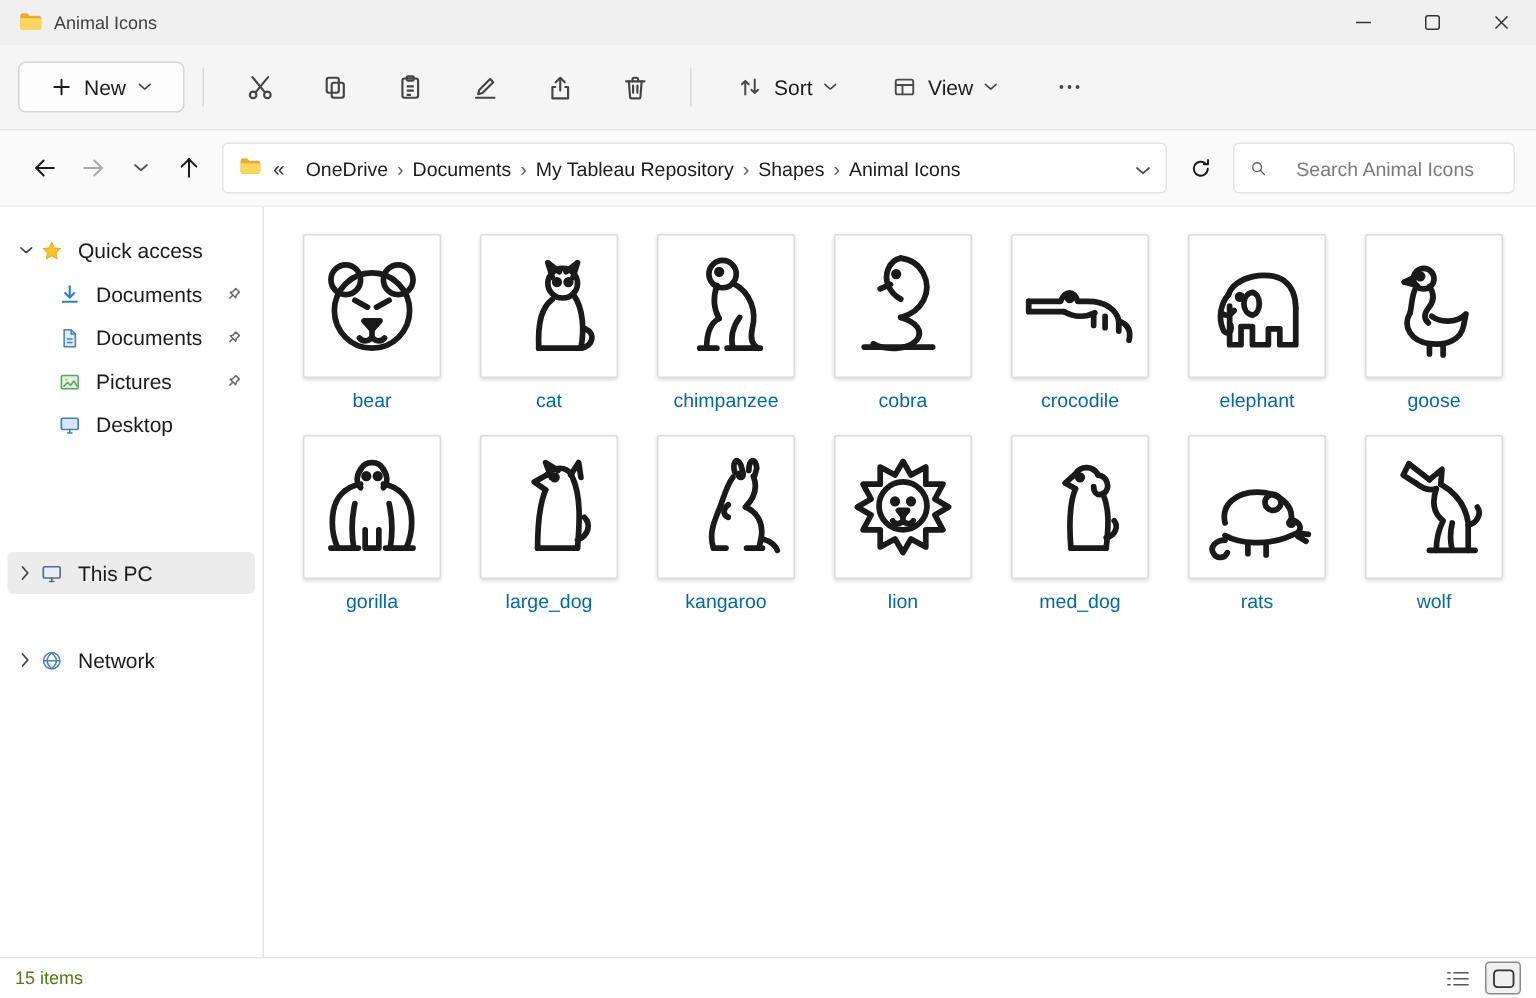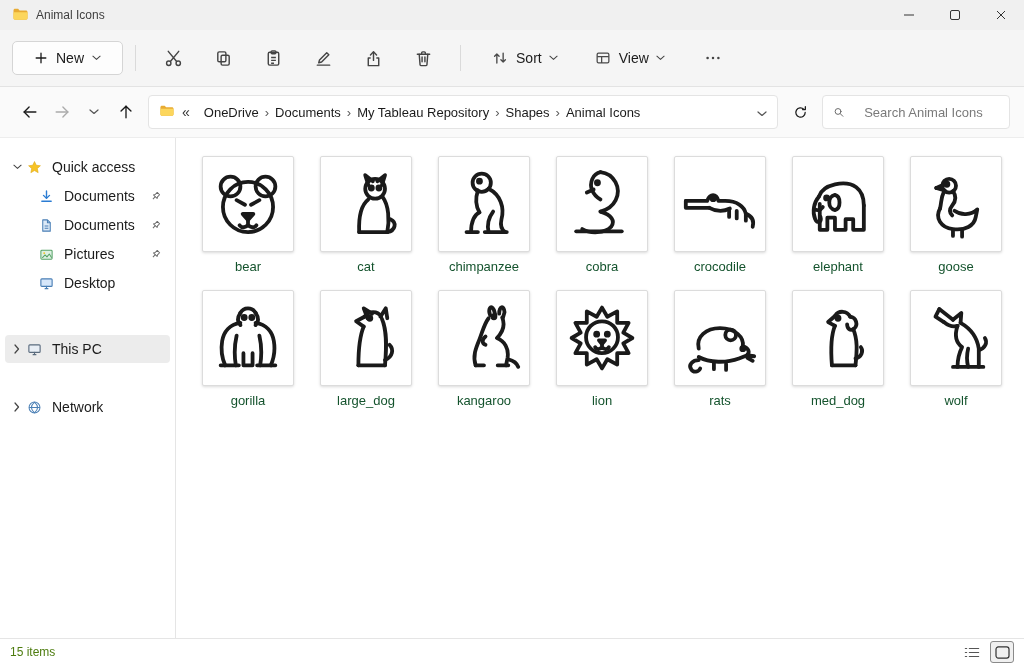--- a/index.html
+++ b/index.html
@@ -38,29 +38,29 @@
   
   .main{flex:1;display:flex;min-height:0}
   .sidebar{width:176px;border-right:1px solid #e5e5e5;padding-top:14px;flex:0 0 auto;overflow:hidden}
   .side-item{height:28px;display:flex;align-items:center;margin:1px 5px;border-radius:4px;padding-left:4px;font-size:14px}
   .side-item .chev{width:16px;display:flex;justify-content:center;flex:0 0 16px}
   .side-item .side-icon{width:18px;display:flex;justify-content:center;margin-right:9px;flex:0 0 18px}
   .side-item .side-label{white-space:nowrap;overflow:hidden}
   .side-item .pin{margin-left:auto;margin-right:9px;display:flex}
   .side-item.child{padding-left:32px}
   .side-item.selected{background:#ececec}
-  .roots{margin-top:38px}
+  .roots{margin-top:71px}
   .roots .side-item{margin-bottom:30px}
 
   .content{flex:1;padding:18px 0 0 26px;overflow:hidden;background:#fff}
   .file-grid{display:grid;grid-template-columns:repeat(7,92px);column-gap:26px;row-gap:16px}
   .tile{width:92px;display:flex;flex-direction:column;align-items:center}
   .thumb{width:92px;height:96px;background:#fff;border:1px solid #dcdcdc;border-radius:2px;box-shadow:0 1px 3px rgba(0,0,0,.15);display:flex;align-items:center;justify-content:center}
   .thumb svg{width:76px;height:76px}
-  .file-label{margin-top:7px;font-size:13px;color:#14532d;text-align:left;white-space:nowrap}
+  .file-label{margin-top:7px;font-size:13px;color:#0369a1;text-align:left;white-space:nowrap}
 
   
   .statusbar{height:27px;border-top:1px solid #e5e5e5;display:flex;align-items:center;padding:0 10px;font-size:12px;color:#4d7c0f;flex:0 0 auto;background:#fff}
   .status-right{margin-left:auto;display:flex;align-items:center;gap:6px}
   .view-toggle{width:24px;height:22px;display:flex;align-items:center;justify-content:center;border-radius:3px}
   .view-toggle.selected{border:1px solid #8a8a8a;background:#f0f0f0}
 </style>
 </head>
 <body>
 
@@ -568,48 +568,48 @@
                   <path d="M50 58v4m0 0c-2 3-7 4-9 0m9 0c2 3 7 4 9 0"></path>
                 </g>
               </svg>
             </div>
             <figcaption class="file-label">lion</figcaption>
           </figure>
           <figure class="tile">
             <div class="thumb">
               <svg viewBox="0 0 100 100">
                 <g fill="none" stroke="#1a1a1a" stroke-width="5" stroke-linecap="round" stroke-linejoin="round">
-                  <path d="M22 64c-4-16 10-27 28-27 20 0 32 12 30 24"></path>
-                  <path d="M80 61c8 2 10 8 5 12l-10 4c-16 6-39 6-53-2"></path>
-                  <circle cx="64" cy="46" r="7"></circle>
-                  <path d="M22 79c-8 0-14 6-10 12 3 5 10 4 12-1"></path>
-                  <circle cx="80" cy="64" r="2" fill="#1a1a1a"></circle>
-                  <path d="M87 73l8 1M86 76l7 4"></path>
-                  <path d="M42 83v8M58 84v8"></path>
-                </g>
-              </svg>
-            </div>
-            <figcaption class="file-label">rats</figcaption>
-          </figure>
-          <figure class="tile">
-            <div class="thumb">
-              <svg viewBox="0 0 100 100">
-                <g fill="none" stroke="#1a1a1a" stroke-width="5" stroke-linecap="round" stroke-linejoin="round">
                   <path d="M46 21c5-8 16-7 20 1"></path>
                   <path d="M46 21l-9 8 9 5"></path>
                   <path d="M66 22c8 1 11 11 5 16-5 3-9 0-9-6"></path>
                   <path d="M46 34c-5 12-6 27-4 52"></path>
                   <path d="M70 38c6 14 5 29 3 48"></path>
                   <path d="M42 86h31"></path>
                   <path d="M73 77c8-2 11-10 7-15"></path>
                   <circle cx="50" cy="24" r="2" fill="#1a1a1a"></circle>
                 </g>
               </svg>
             </div>
             <figcaption class="file-label">med_dog</figcaption>
+          </figure>
+          <figure class="tile">
+            <div class="thumb">
+              <svg viewBox="0 0 100 100">
+                <g fill="none" stroke="#1a1a1a" stroke-width="5" stroke-linecap="round" stroke-linejoin="round">
+                  <path d="M22 64c-4-16 10-27 28-27 20 0 32 12 30 24"></path>
+                  <path d="M80 61c8 2 10 8 5 12l-10 4c-16 6-39 6-53-2"></path>
+                  <circle cx="64" cy="46" r="7"></circle>
+                  <path d="M22 79c-8 0-14 6-10 12 3 5 10 4 12-1"></path>
+                  <circle cx="80" cy="64" r="2" fill="#1a1a1a"></circle>
+                  <path d="M87 73l8 1M86 76l7 4"></path>
+                  <path d="M42 83v8M58 84v8"></path>
+                </g>
+              </svg>
+            </div>
+            <figcaption class="file-label">rats</figcaption>
           </figure>
           <figure class="tile">
             <div class="thumb">
               <svg viewBox="0 0 100 100">
                 <g fill="none" stroke="#1a1a1a" stroke-width="5" stroke-linecap="round" stroke-linejoin="round">
                   <path d="M28 12l18 14"></path>
                   <path d="M28 12l-5 10 11 7"></path>
                   <path d="M34 29c6 5 12 7 18 5"></path>
                   <path d="M46 26l11-9-1 13"></path>
                   <path d="M56 30c14 8 22 20 24 34v24"></path>

